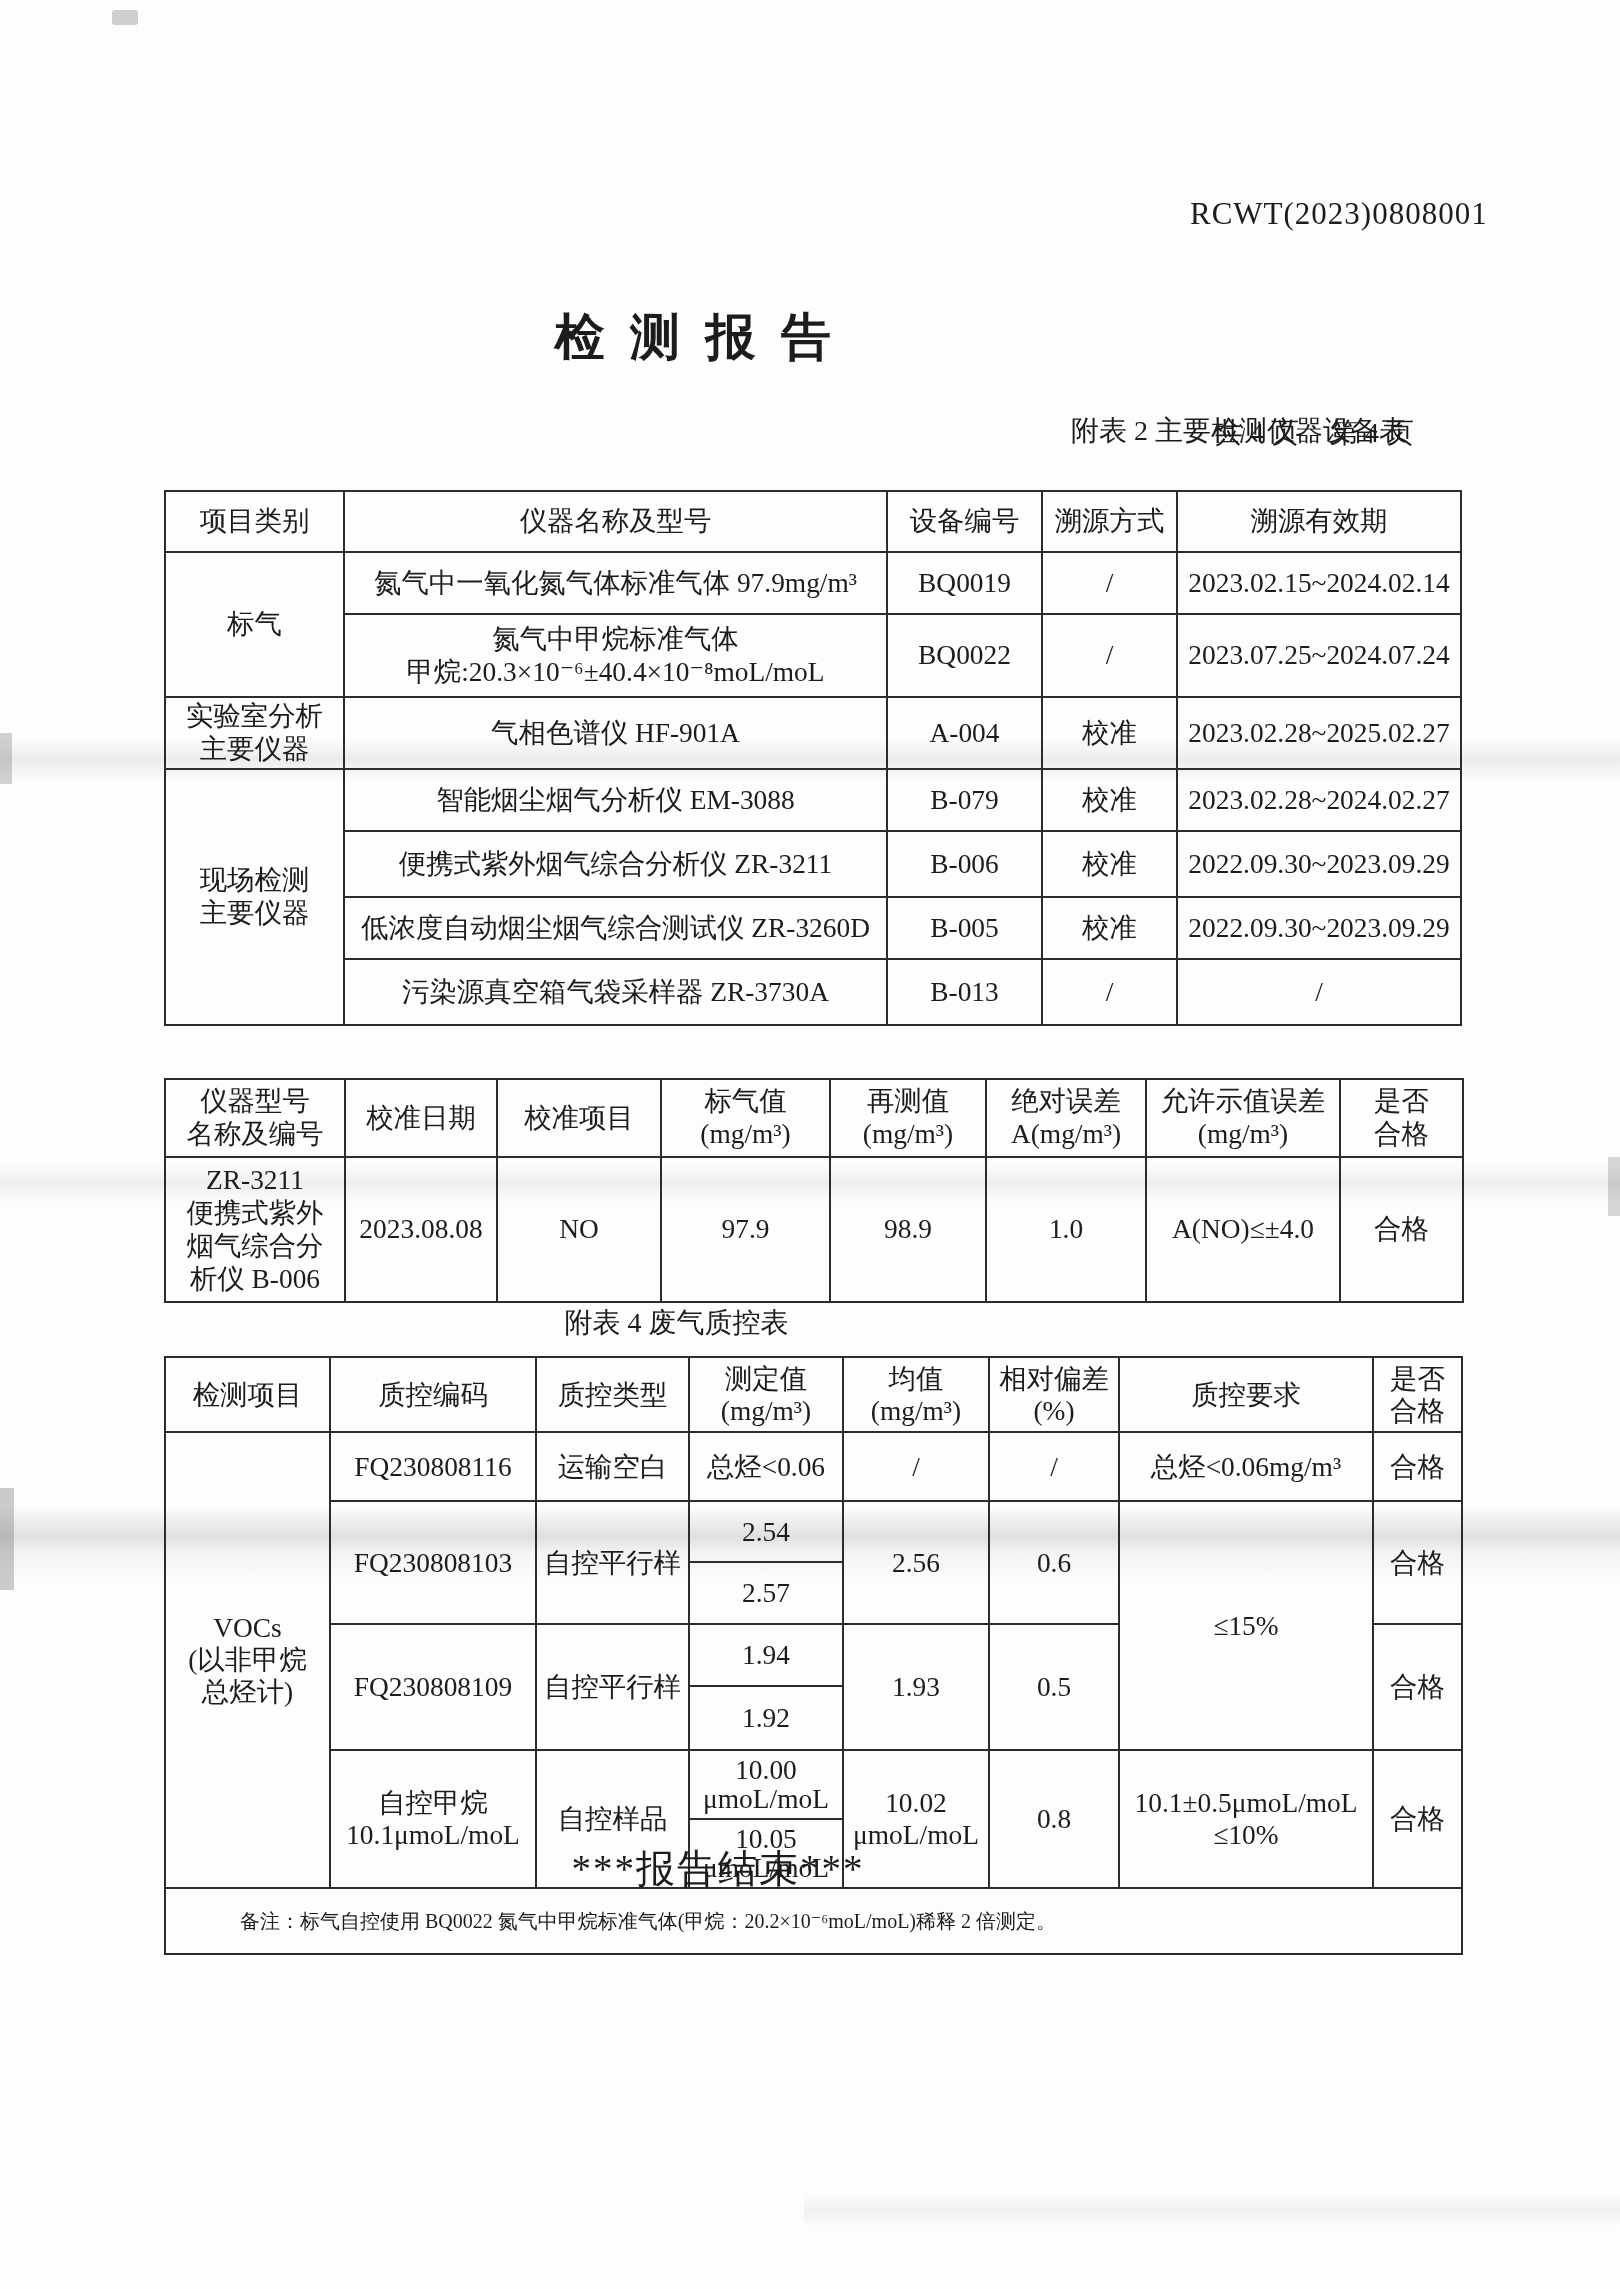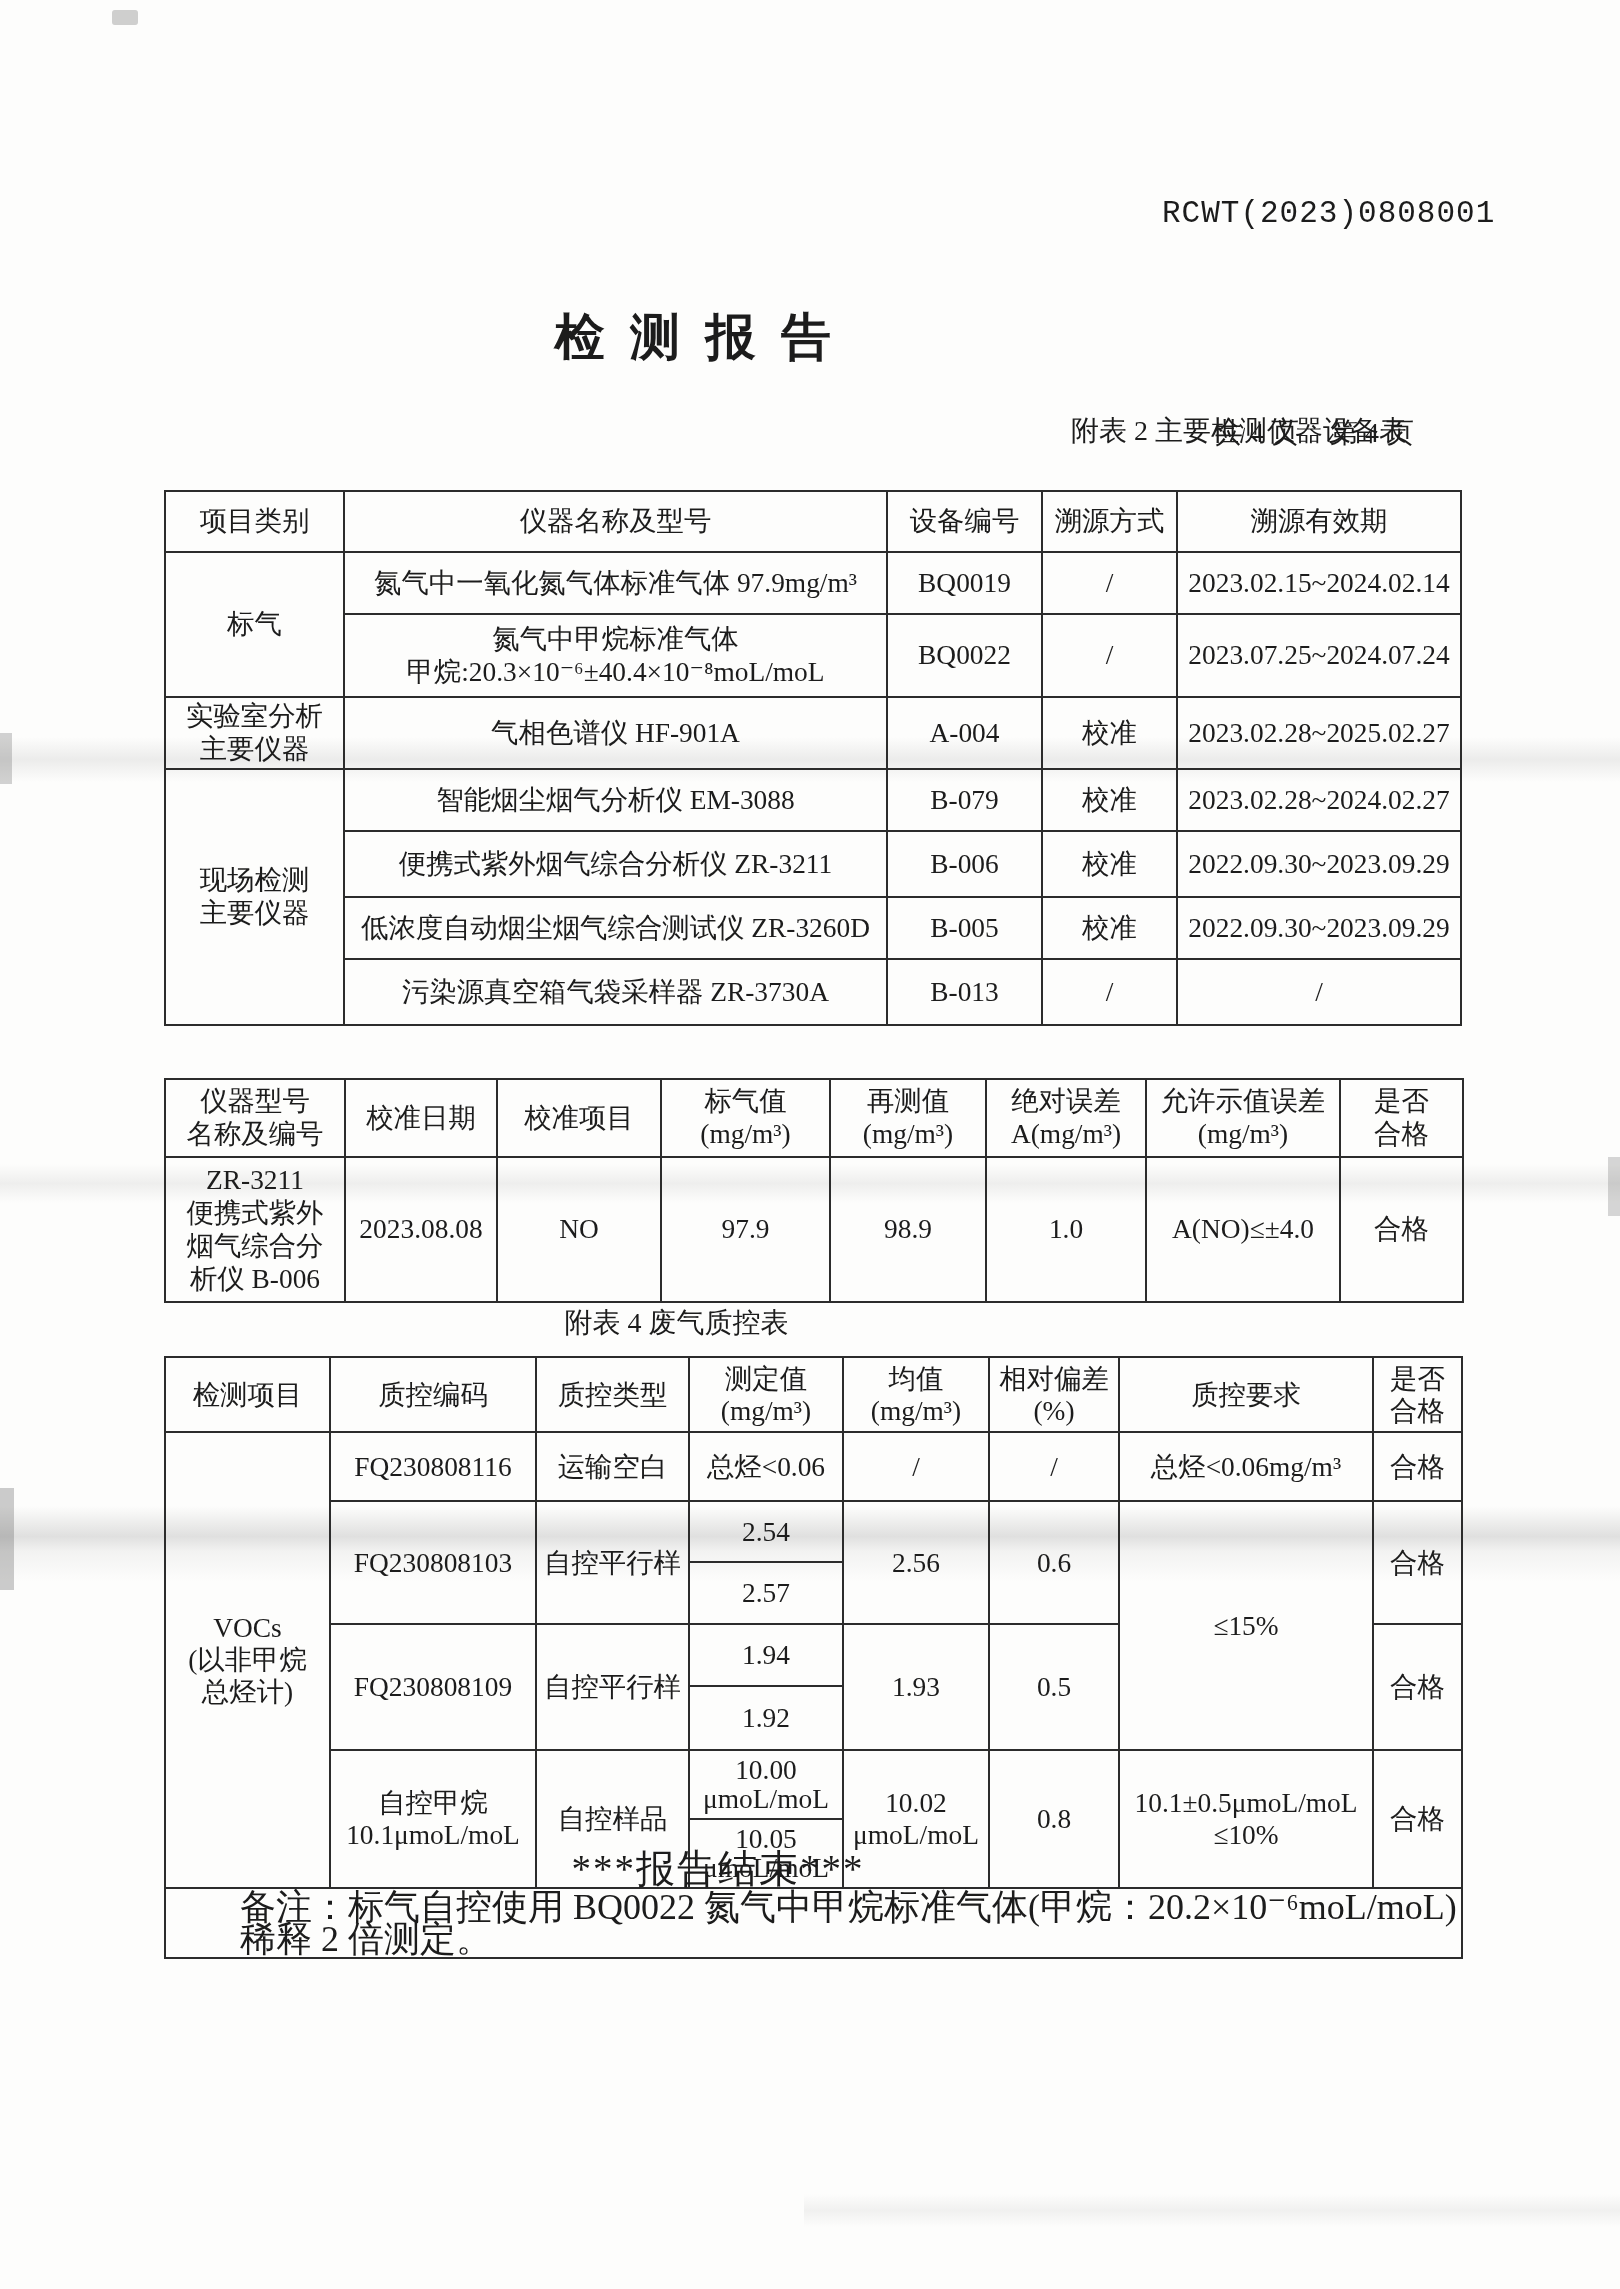--- a/index.html
+++ b/index.html
@@ -6,21 +6,21 @@
   .page{
     position:relative;
     width:1620px;height:2290px;
     margin:0 auto;
     background:#fdfdfc;
     font-family:"Liberation Serif","DejaVu Serif",serif;
     color:#1c1c1c;
     overflow:hidden;
   }
   
-  .doc-number{position:absolute;left:1162px;top:196px;font-size:31px;letter-spacing:1px;font-family:Liberation Mono, monospace;}
+  .doc-number{position:absolute;left:1190px;top:196px;font-size:31px;letter-spacing:1px;}
   .company{position:absolute;left:0;top:245px;width:1402px;text-align:center;font-size:30px;letter-spacing:2.9px;}
   .report-title{position:absolute;left:0;top:304px;width:1411px;text-align:center;
     font-size:50px;font-weight:bold;letter-spacing:25.5px;}
   .cap1{position:absolute;left:0;top:412px;width:1407px;text-align:right;font-size:28px;}
   .pagination{position:absolute;left:1215px;top:414px;display:flex;gap:31px;font-size:28px;}
   .cap2{position:absolute;left:0;top:1019px;width:1451px;text-align:center;font-size:28px;}
   .cap3{position:absolute;left:0;top:1304px;width:1353px;text-align:center;font-size:28px;}
   .footer-end{position:absolute;left:0;top:1842px;width:1436px;text-align:center;
     font-size:39px;letter-spacing:2px;}
   
@@ -30,21 +30,21 @@
     text-align:center;vertical-align:middle;
     font-size:27.4px;font-weight:normal;line-height:33px;
     padding:2px 3.9px;overflow:hidden;
     white-space:pre-line;
   }
   thead th{border-bottom-width:2.9px;}
   .t1{left:164px;top:475px;width:1297px;}
   .t2{left:164px;top:1063px;width:1297px;}
   .t3{left:164px;top:1341px;width:1297px;padding-left:46px;}
   .t3 th,.t3 td{line-height:32px;}
-  .note-cell{text-align:left;padding-left:74px;font-size:36px;}
+  .note-cell{text-align:left;padding-left:74px;font-size:20px;}
   
   .artifact{position:absolute;pointer-events:none;}
   .band1{left:0;top:737px;width:1620px;height:45px;
     background:linear-gradient(to bottom,rgba(130,130,130,0) 0%,rgba(130,130,130,0.14) 50%,rgba(130,130,130,0) 100%);}
   .band2{left:0;top:1164px;width:1620px;height:39px;
     background:linear-gradient(to bottom,rgba(130,130,130,0) 0%,rgba(130,130,130,0.12) 50%,rgba(130,130,130,0) 100%);}
   .band3{left:0;top:1506px;width:1620px;height:76px;
     background:linear-gradient(to bottom,rgba(120,120,120,0) 0%,rgba(120,120,120,0.22) 40%,rgba(120,120,120,0.08) 60%,rgba(120,120,120,0) 100%);}
   .band4{left:804px;top:2194px;width:816px;height:33px;
     background:linear-gradient(to bottom,rgba(130,130,130,0) 0%,rgba(130,130,130,0.10) 50%,rgba(130,130,130,0) 100%);}

